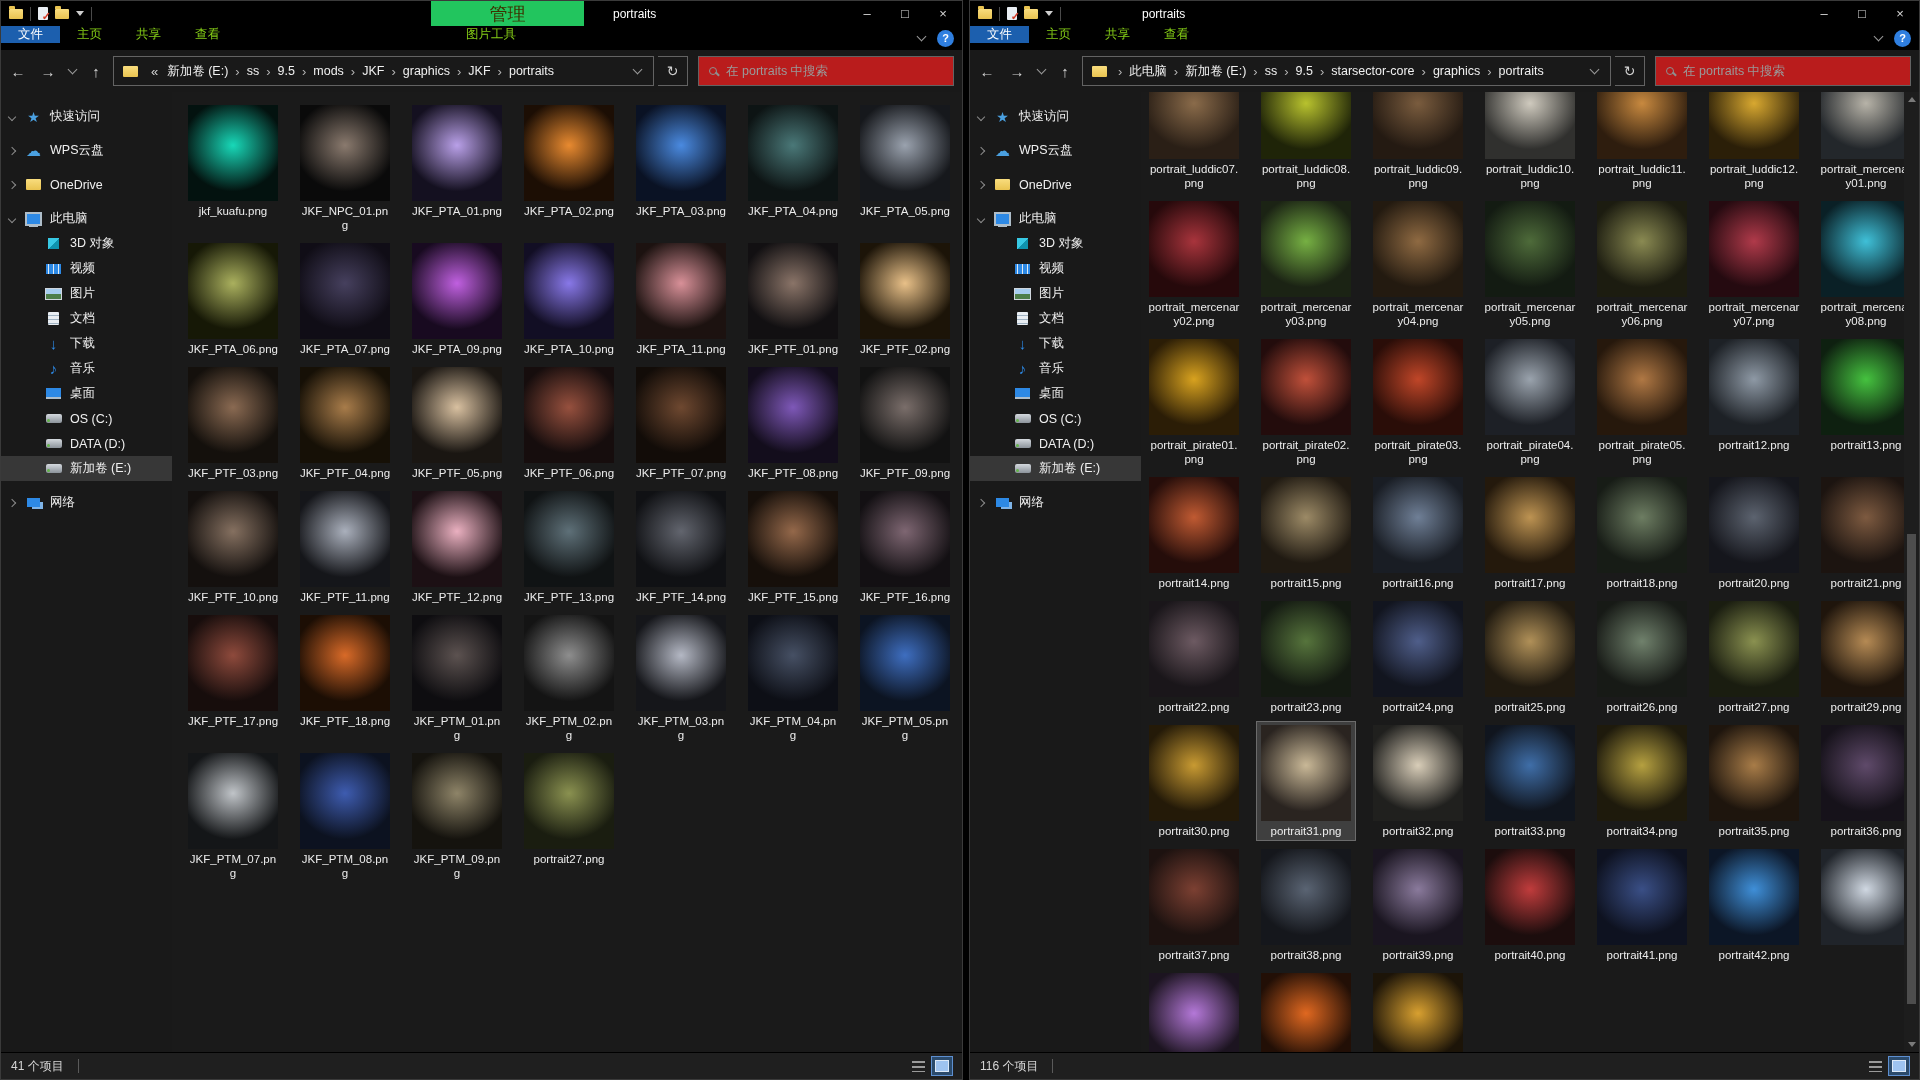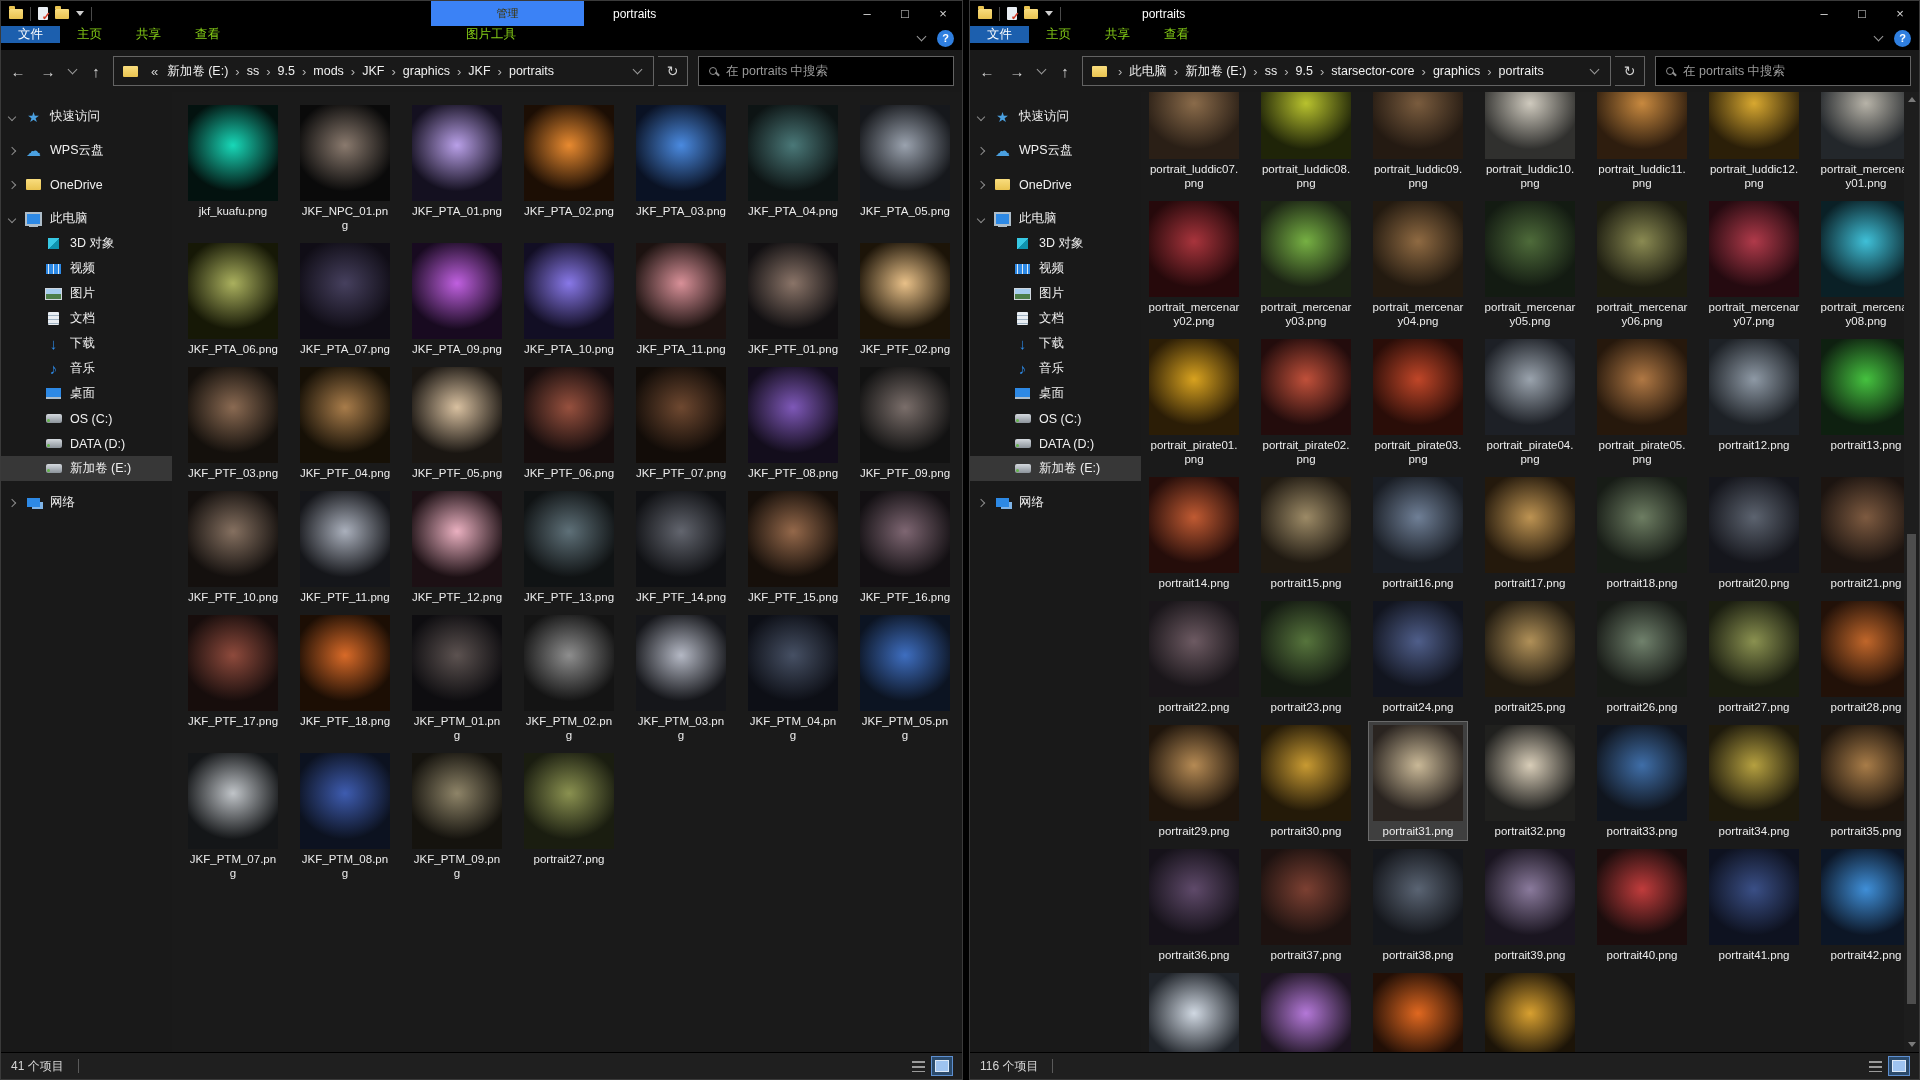--- a/index.html
+++ b/index.html
@@ -19,22 +19,22 @@
     border-radius:1px; position:relative; }
   .ic-foldr::before { content:''; position:absolute; top:-3px; left:0; width:6px;
     height:3px; background:#e9c350; border-radius:1px 1px 0 0; }
   .ic-chkdoc { width:10px; height:13px; background:#e9eef3; position:relative;
     border-radius:1px; }
   .ic-chkdoc::after { content:'✓'; position:absolute; right:-3px; bottom:-3px;
     color:#d23b28; font-size:11px; font-weight:bold; }
   .qdrop { width:0; height:0; border-left:4px solid transparent;
     border-right:4px solid transparent; border-top:5px solid #cfcfcf; }
   .ctx-tab { position:absolute; left:430px; top:0; height:100%; width:153px;
-    background:#3b82f6; color:#3d3200; display:flex; align-items:center;
-    justify-content:center; font-size:11px; }
+    background:#22c55e; color:#3d3200; display:flex; align-items:center;
+    justify-content:center; font-size:18px; }
   .wtitle { position:absolute; font-size:12px; color:#fff; white-space:nowrap; }
   .win-l .wtitle { left:612px; }
   .win-r .wtitle { left:172px; }
   .wctrls { position:absolute; right:0; top:0; height:100%; display:flex; }
   .wbtn { width:38px; height:100%; display:flex; align-items:center;
     justify-content:center; color:#d8d8d8; font-size:13px; }
 
   
   .ribbonrow { height:24px; background:#000; display:flex; align-items:flex-start;
     position:relative; flex:none; }
@@ -59,21 +59,21 @@
   .addrbox { flex:1; height:30px; border:1px solid #636363; background:#191919;
     display:flex; align-items:center; padding:0 4px 0 8px; gap:2px; overflow:hidden; }
   .bc-seg { padding:0 7px; font-size:12.5px; color:#f0f0f0; white-space:nowrap; }
   .bc-sep { color:#b5b5b5; font-size:13px; }
   .bc-ovf { color:#d5d5d5; font-size:13px; padding:0 2px; }
   .addr-drop { margin-left:auto; display:flex; align-items:center; padding:0 8px;
     height:100%; }
   .refbtn { width:30px; height:30px; border:1px solid #636363; border-left:none;
     display:flex; align-items:center; justify-content:center; color:#cfcfcf;
     font-size:14px; flex:none; }
-  .searchbox { width:256px; height:30px; border:1px solid #636363; background:#000000;
+  .searchbox { width:256px; height:30px; border:1px solid #636363; background:#b91c1c;
     display:flex; align-items:center; gap:9px; padding:0 10px; flex:none;
     margin-left:6px; }
   .ic-search { width:8px; height:8px; border:1.6px solid #8f8f8f; border-radius:50%;
     position:relative; flex:none; }
   .ic-search::after { content:''; position:absolute; width:5px; height:1.6px;
     background:#8f8f8f; transform:rotate(45deg); right:-4px; bottom:-1px; }
   .searchbox input { background:transparent; border:none; outline:none;
     color:#b9b9b9; font-size:12.5px; width:100%;
     font-family:"Liberation Sans", sans-serif; }
   .searchbox input::placeholder { color:#9a9a9a; opacity:1; }
@@ -735,24 +735,20 @@
           </div>
           <div class="tile">
             <div class="thumb" style="background: radial-gradient(70% 60% at 50% 42%, rgb(112, 129, 108) 0%, rgb(23, 26, 22) 80%);"></div>
             <div class="tname">portrait26.png</div>
           </div>
           <div class="tile">
             <div class="thumb" style="background: radial-gradient(70% 60% at 50% 42%, rgb(138, 145, 80) 0%, rgb(26, 29, 16) 80%);"></div>
             <div class="tname">portrait27.png</div>
           </div>
           <div class="tile">
-            <div class="thumb" style="background: radial-gradient(70% 60% at 50% 42%, rgb(192, 102, 42) 0%, rgb(34, 17, 8) 80%);"></div>
-            <div class="tname">portrait28.png</div>
-          </div>
-          <div class="tile">
             <div class="thumb" style="background: radial-gradient(70% 60% at 50% 42%, rgb(181, 138, 84) 0%, rgb(31, 21, 12) 80%);"></div>
             <div class="tname">portrait29.png</div>
           </div>
           <div class="tile">
             <div class="thumb" style="background: radial-gradient(70% 60% at 50% 42%, rgb(200, 154, 50) 0%, rgb(36, 26, 8) 80%);"></div>
             <div class="tname">portrait30.png</div>
           </div>
           <div class="tile sel">
             <div class="thumb" style="background: radial-gradient(70% 60% at 50% 42%, rgb(201, 184, 151) 0%, rgb(42, 36, 32) 80%);"></div>
             <div class="tname">portrait31.png</div>

